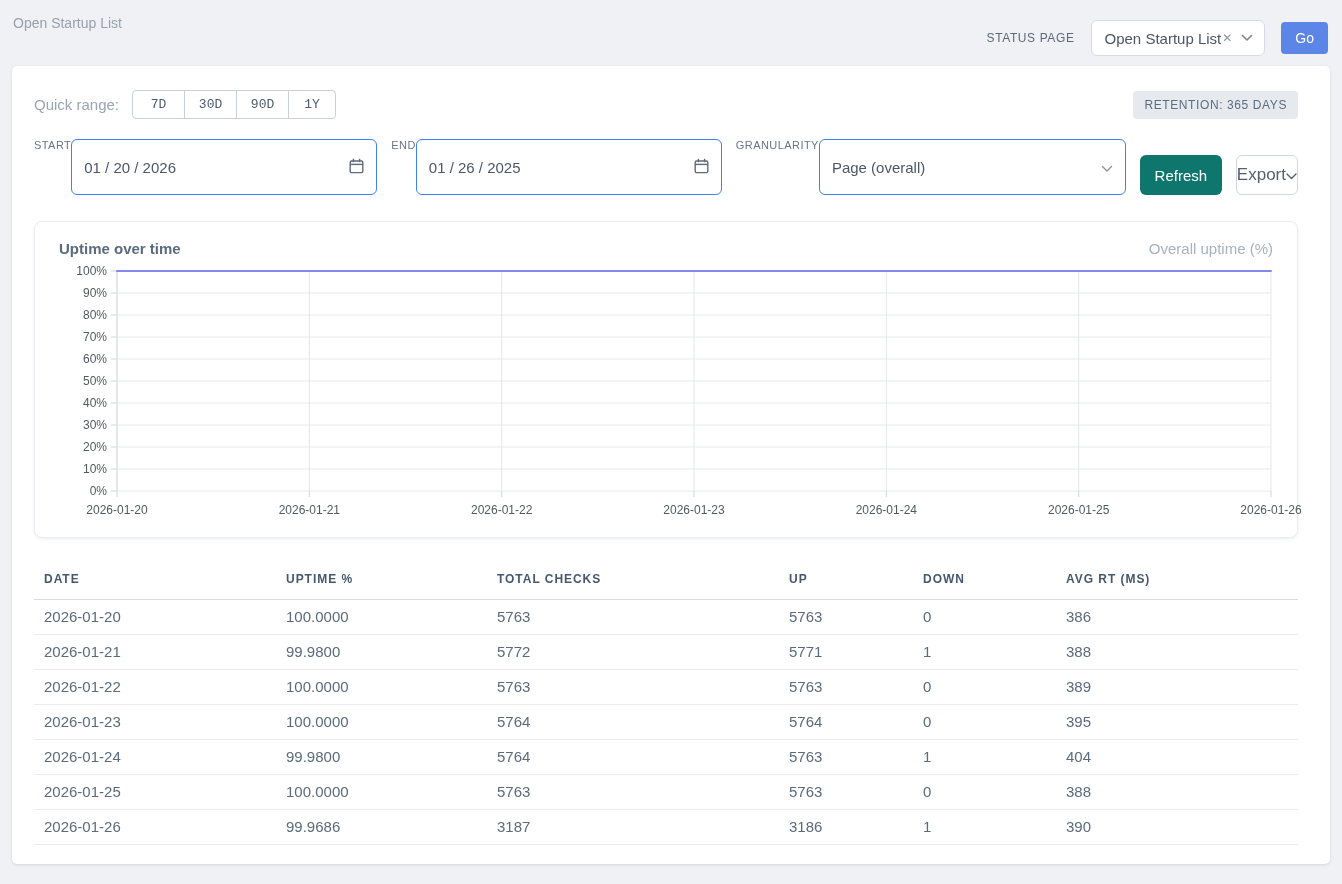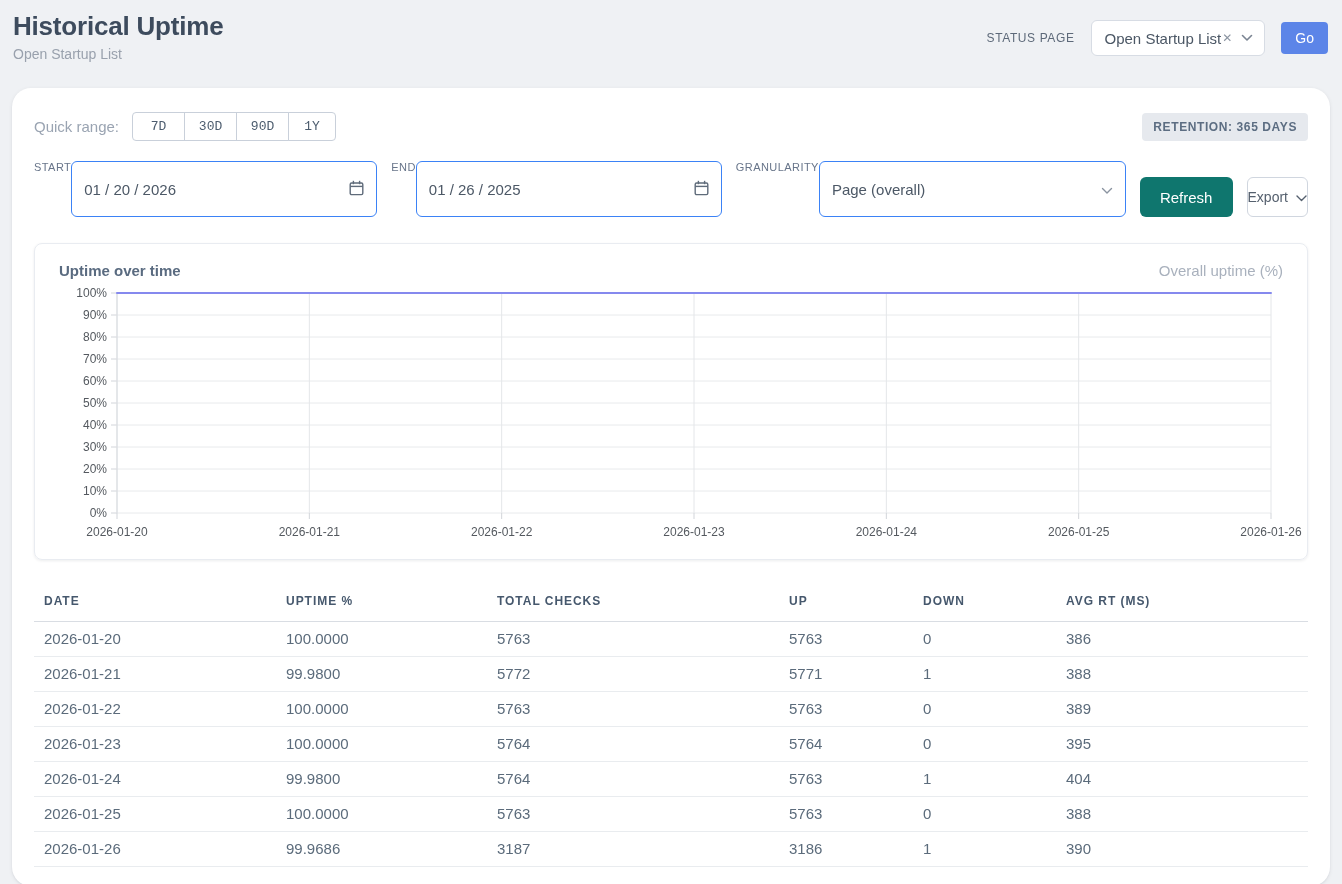--- a/index.html
+++ b/index.html
@@ -28,39 +28,39 @@
   .clear-x { font-size: 12px; color: #8b94a1; margin-left: 1px; cursor: pointer; }
   .chev { margin-left: 9px; display: inline-flex; }
   .go-button {
     background: #5c85e8; color: #fff; border: none; border-radius: 4px;
     font-size: 14px; padding: 8px 14px; cursor: pointer;
     font-family: "Liberation Sans", sans-serif;
   }
 
   
   .panel {
-    margin: 20px 12px 12px 12px; background: #fff; border-radius: 19px;
+    margin: 4px 12px 12px 12px; background: #fff; border-radius: 5px;
     box-shadow: 0 1px 2px rgba(16,24,40,.05), 0 1px 4px rgba(16,24,40,.07);
-    padding: 24px 22px 18px 22px; height: 798px;
+    padding: 24px 32px 18px 22px; height: 798px;
   }
 
   
   .controls-row1 { display: flex; align-items: center; margin-bottom: 20px; }
   .quick-label { font-size: 15px; color: #9aa4b2; margin-right: 13px; }
   .segmented { display: flex; }
   .seg-btn {
     background: #fff; border: 1px solid #c9d0da; color: #4c5c6e;
     font-size: 13px; padding: 6px 0; width: 53px; text-align: center;
     margin-left: -1px; cursor: pointer; font-family: Liberation Mono, monospace;
   }
   .seg-btn:first-child { border-radius: 4px 0 0 4px; margin-left: 0; }
   .seg-btn:last-child { border-radius: 0 4px 4px 0; width: 48px; }
   .retention-badge {
     margin-left: auto; background: #e6e9ee; color: #5c6d82;
-    font-size: 12px; font-weight: 700; letter-spacing: 0.05em;
+    font-size: 12px; font-weight: 400; letter-spacing: 0.05em;
     padding: 7px 11px; border-radius: 4px;
   }
 
   
   .controls-row2 { display: flex; align-items: flex-end; gap: 14px; margin-bottom: 26px; }
   .field-group { display: flex; flex-direction: row; }
   .field-label {
     font-size: 11px; font-weight: 500; color: #68758a;
     letter-spacing: 0.04em; margin-bottom: 8px;
   }
@@ -70,22 +70,22 @@
     padding: 0 12px; font-size: 15px; color: #4c5866; cursor: pointer;
   }
   .w-start { width: 306px; } .w-end { width: 306px; } .w-gran { width: 307px; }
   .refresh-button {
     width: 183px; height: 40px; background: #0f766e; color: #fff; border: none;
     border-radius: 6px; font-size: 15px; cursor: pointer;
     font-family: "Liberation Sans", sans-serif;
   }
   .export-button {
     width: 106px; height: 40px; background: #fff; border: 1px solid #d0d6df;
-    border-radius: 6px; color: #55606e; font-size: 14px; cursor: pointer;
-    display: flex; align-items: center; justify-content: center; gap: 8px;
+    border-radius: 6px; color: #55606e; font-size: 17px; cursor: pointer;
+    display: flex; align-items: center; justify-content: center; 
     font-family: "Liberation Sans", sans-serif;
   }
 
   
   .chart-card {
     border: 1px solid #e9ecf1; border-radius: 8px;
     box-shadow: 0 1px 3px rgba(16,24,40,.08);
     padding: 18px 24px 12px 24px; margin-bottom: 24px; text-align: right;
   }
   .chart-head { display: flex; justify-content: space-between; align-items: center; margin-bottom: 6px; }
@@ -104,21 +104,20 @@
     border-bottom: 1px solid #e9ecef;
   }
   .col-0 { width: 242px; } .col-1 { width: 211px; } .col-2 { width: 292px; }
   .col-3 { width: 134px; } .col-4 { width: 143px; } .col-5 { width: auto; }
 </style>
 </head>
 <body>
 
 <div class="top-header">
   <div>
-    <div class="page-title">Historical Uptime</div>
     <div class="page-subtitle">Open Startup List</div>
   </div>
   <div class="header-right">
     <span class="status-label">STATUS PAGE</span>
     <div class="status-select">
       <span class="sel-value">Open Startup List</span>
       <span class="clear-x">✕</span>
       <span class="chev">
         <svg width="12" height="8" viewBox="0 0 12 8">
             <polyline points="1.5,1.5 6,6 10.5,1.5" fill="none" stroke="#7a8492" stroke-width="1.6" stroke-linecap="round" stroke-linejoin="round"></polyline>

